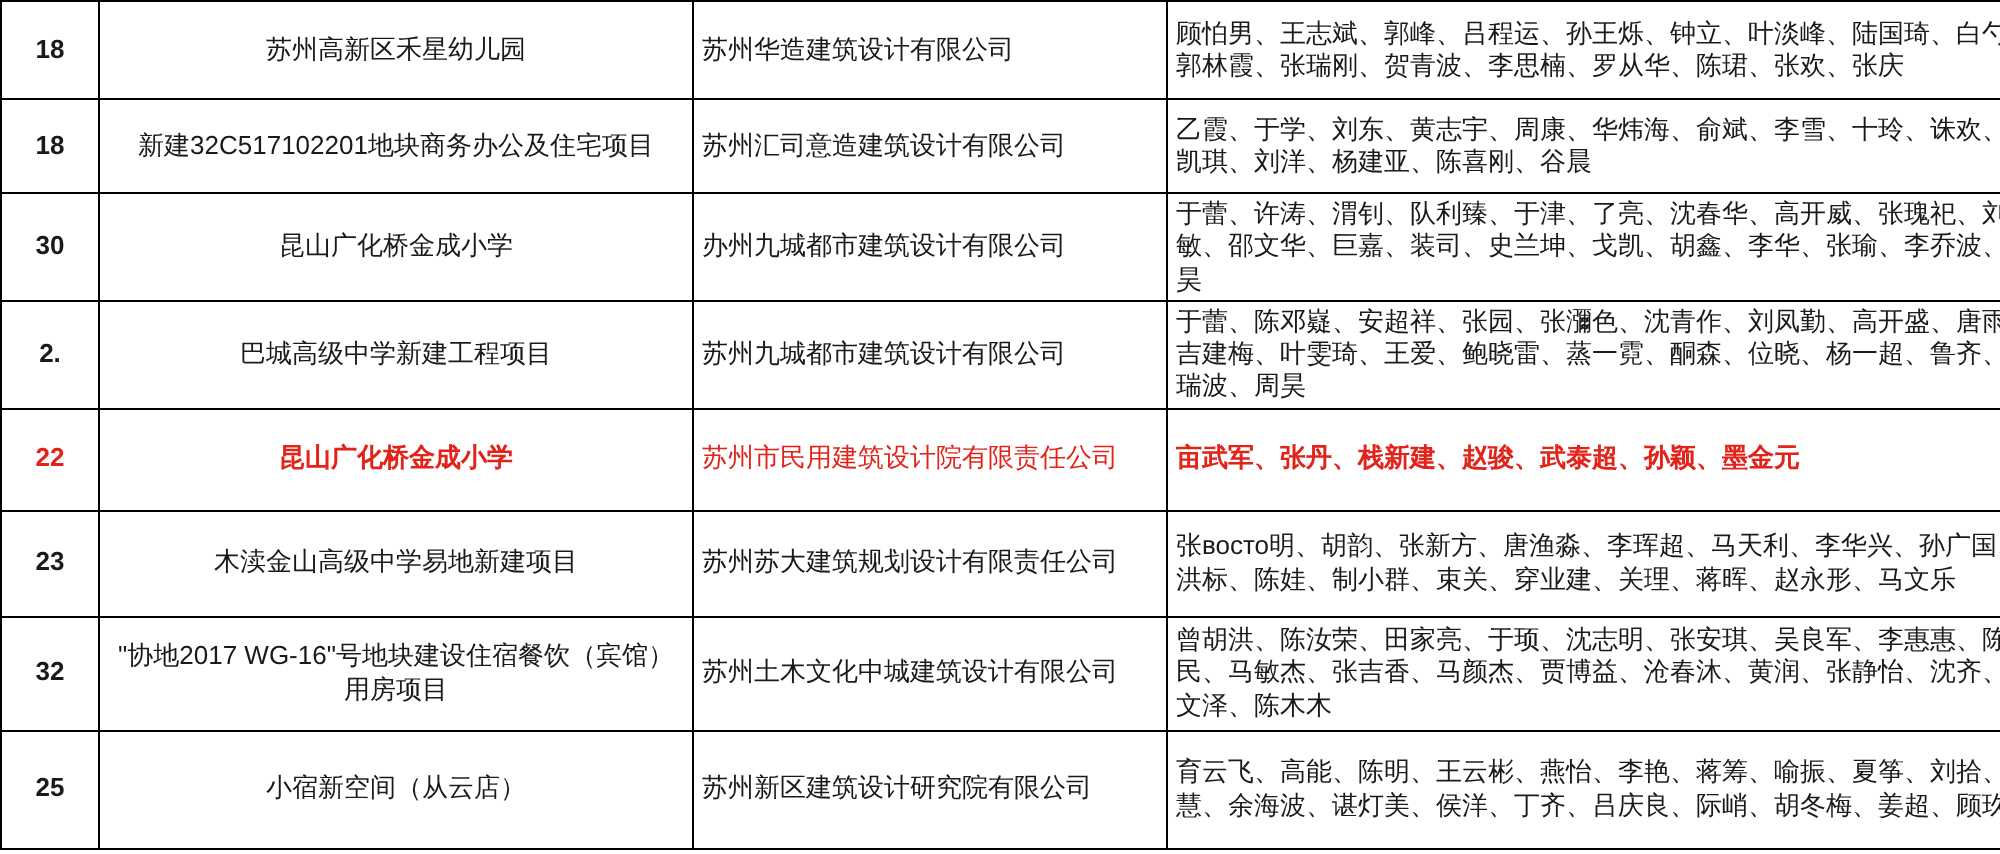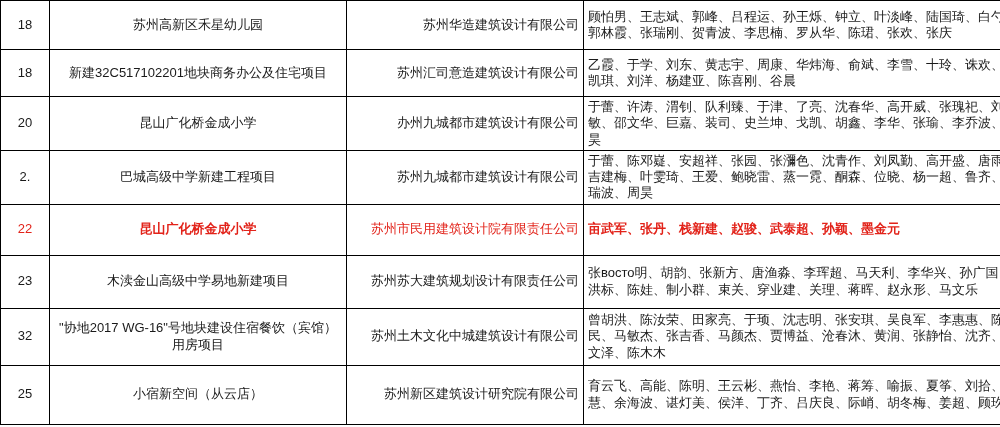--- a/index.html
+++ b/index.html
@@ -31,29 +31,30 @@
     padding: 2px 4px;
     font-size: 13px;
     line-height: 1.25;
     color: #1a1a1a;
     word-break: break-all;
   }
   td.col-index {
     width: 40px;
     text-align: center;
     font-size: 14px;
+    font-weight: bold;
   }
   td.col-project {
     width: 288px;
     text-align: center;
     padding-left: 8px;
   }
   td.col-company {
     width: 228px;
-    text-align: right;
+    text-align: left;
     padding-left: 6px;
   }
   td.col-people {
     width: 440px;
     text-align: left;
     padding-left: 6px;
     font-size: 12.5px;
     line-height: 1.3;
   }
   tr.highlight td {
@@ -89,21 +90,21 @@
         <td class="col-company">苏州华造建筑设计有限公司</td>
         <td class="col-people">顾怕男、王志斌、郭峰、吕程运、孙王烁、钟立、叶淡峰、陆国琦、白勺、郭林霞、张瑞刚、贺青波、李思楠、罗从华、陈珺、张欢、张庆</td>
       </tr>
       <tr class="row-19">
         <td class="col-index">18</td>
         <td class="col-project">新建32C517102201地块商务办公及住宅项目</td>
         <td class="col-company">苏州汇司意造建筑设计有限公司</td>
         <td class="col-people">乙霞、于学、刘东、黄志宇、周康、华炜海、俞斌、李雪、十玲、诛欢、姜凯琪、刘洋、杨建亚、陈喜刚、谷晨</td>
       </tr>
       <tr class="row-20">
-        <td class="col-index">20</td>
+        <td class="col-index">30</td>
         <td class="col-project">昆山广化桥金成小学</td>
         <td class="col-company">办州九城都市建筑设计有限公司</td>
         <td class="col-people">于蕾、许涛、渭钊、队利臻、于津、了亮、沈春华、高开威、张瑰祀、刘凤敏、邵文华、巨嘉、装司、史兰坤、戈凯、胡鑫、李华、张瑜、李乔波、周昊</td>
       </tr>
       <tr class="row-21">
         <td class="col-index">2.</td>
         <td class="col-project">巴城高级中学新建工程项目</td>
         <td class="col-company">苏州九城都市建筑设计有限公司</td>
         <td class="col-people">于蕾、陈邓嶷、安超祥、张园、张瀰色、沈青作、刘凤勤、高开盛、唐雨、吉建梅、叶雯琦、王爱、鲍晓雷、蒸一霓、酮森、位晓、杨一超、鲁齐、李瑞波、周昊</td>
       </tr>

